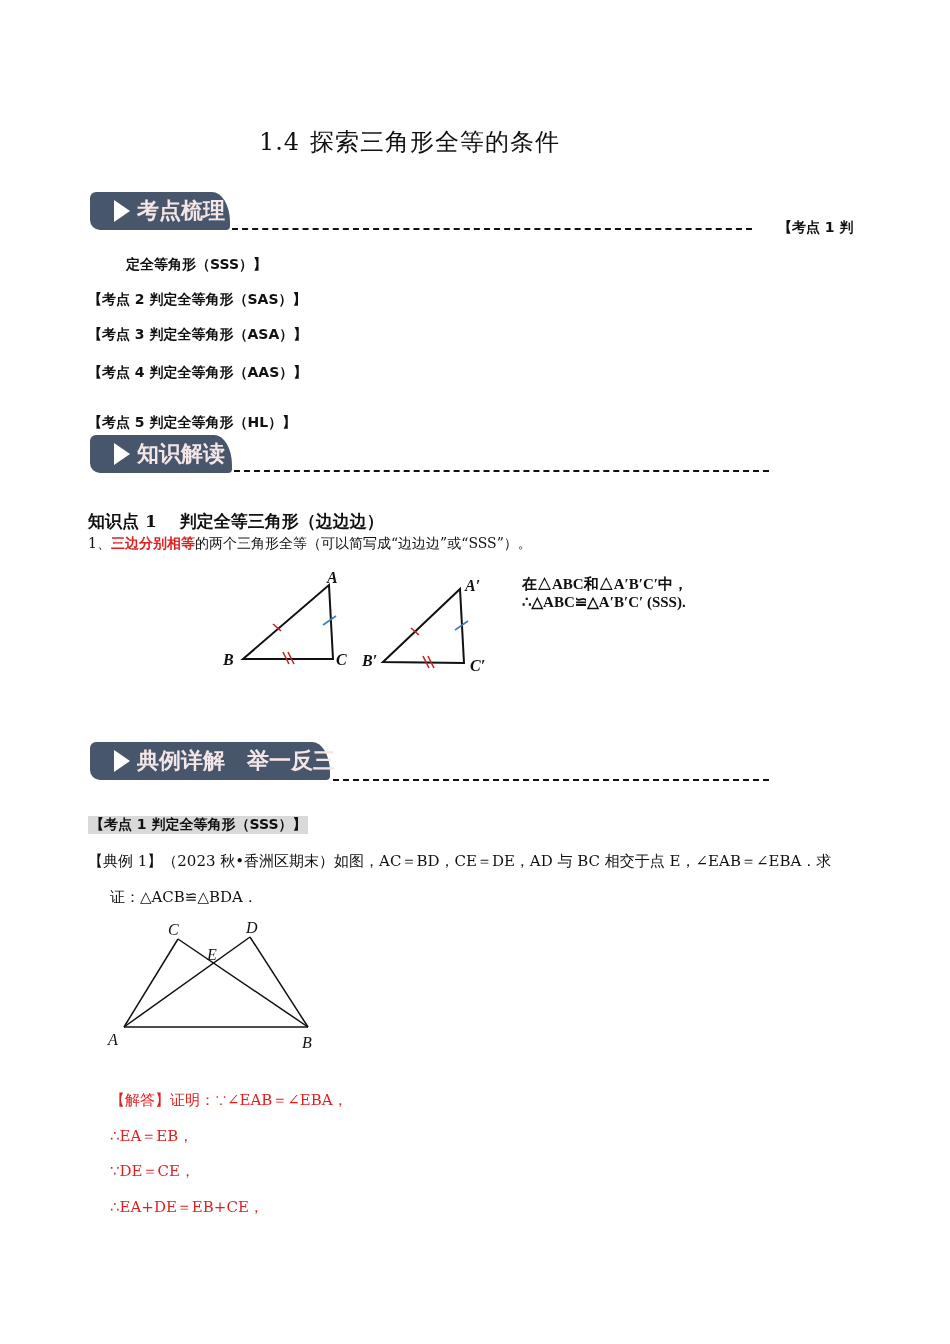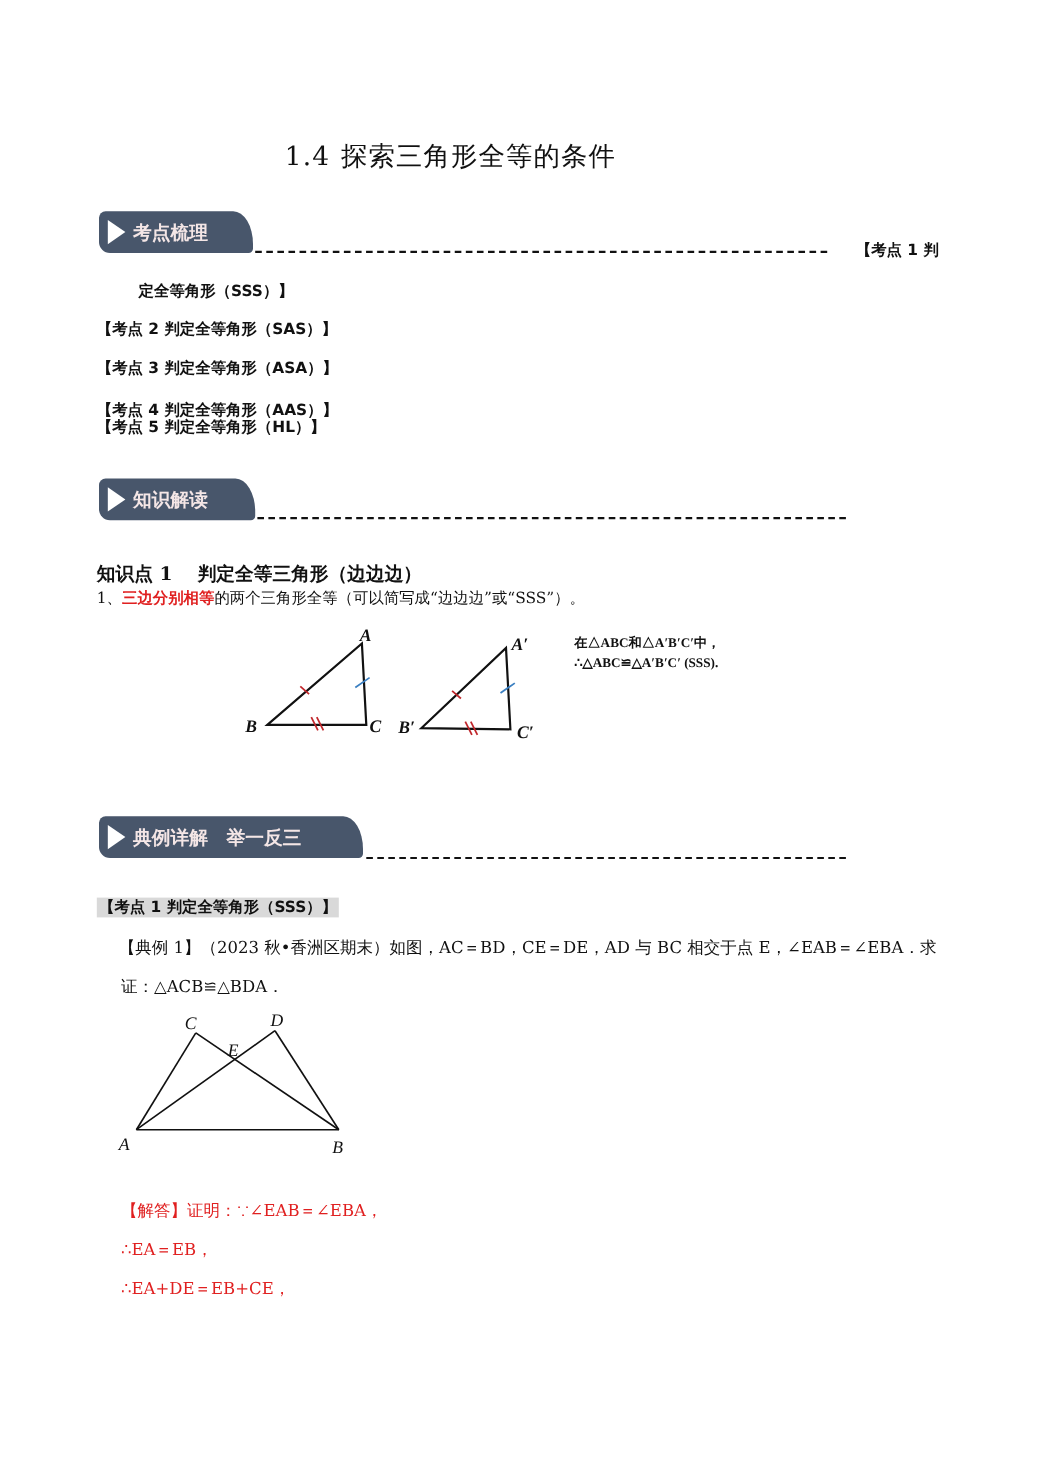--- a/index.html
+++ b/index.html
@@ -2,31 +2,31 @@
 <html><head>
 <meta charset="utf-8">
 <style>
   html, body { margin:0; padding:0; background:#ffffff; }
   body { width:950px; height:1344px; position:relative; overflow:hidden;
          font-family: "DejaVu Serif", "Liberation Serif", serif; color:#111; }
   .abs { position:absolute; }
   .title { left:0; width:819px; top:126px; text-align:center; font-size:24px; letter-spacing:1px;
            font-family:"DejaVu Serif", serif; color:#111; }
   .banner { height:38px; background:#48566b; border-radius:6px 18px 4px 10px / 6px 30px 4px 10px; color:#f4e6e6;
-            font-family:"DejaVu Sans", sans-serif; font-weight:bold; font-size:17px; display:flex; align-items:center;
-            box-sizing:border-box; padding-left:8px; }
+            font-family:"DejaVu Sans", sans-serif; font-weight:bold; font-size:22px; display:flex; align-items:center;
+            box-sizing:border-box; padding-left:24px; }
   .banner .tri { width:0; height:0; border-top:11px solid transparent; border-bottom:11px solid transparent;
                  border-left:16px solid #ffffff; margin-right:7px; }
   .dashline { height:0; border-bottom:2px dashed #111; }
   .kd { font-family:"DejaVu Sans", sans-serif; font-size:14px; color:#111; }
   .body14 { font-family:"DejaVu Serif", serif; font-size:14px; color:#111; }
   .redb { color:#e02020; font-weight:bold; font-family:"DejaVu Sans", sans-serif; }
   .hl { background:#d9d9d9; }
   .ans { font-family:"DejaVu Serif", serif; font-size:15px; color:#e02020; }
-  .proof { font-family:"Liberation Serif", serif; font-weight:bold; font-size:12px; color:#111; line-height:18px; }
+  .proof { font-family:"Liberation Serif", serif; font-weight:bold; font-size:15px; color:#111; line-height:18px; }
 </style>
 </head>
 <body>
 
 <div class="abs title" style="font-size:24px;">
   <span style="margin-right:10px;">1.4</span><span>探索三角形全等的条件</span>
 </div>
 
 <div class="abs banner" style="left:90px; top:192px; width:140px;">
   <span class="tri"></span>
@@ -41,21 +41,21 @@
 </div>
 <div class="abs kd" style="left:88px; top:291px; font-weight:bold;">
   <span>【考点 2 判定全等角形（SAS）】</span>
 </div>
 <div class="abs kd" style="left:88px; top:326px; font-weight:bold;">
   <span>【考点 3 判定全等角形（ASA）】</span>
 </div>
 <div class="abs kd" style="left:88px; top:364px; font-weight:bold;">
   <span>【考点 4  判定全等角形（AAS）】</span>
 </div>
-<div class="abs kd" style="left:88px; top:380px; font-weight:bold;">
+<div class="abs kd" style="left:88px; top:414px; font-weight:bold;">
   <span>【考点 5  判定全等角形（HL）】</span>
 </div>
 
 <div class="abs banner" style="left:90px; top:435px; width:142px;">
   <span class="tri"></span>
   <span>知识解读</span>
 </div>
 <div class="abs dashline" style="left:234px; top:470px; width:535px;"></div>
 
 <div class="abs" style="left:88px; top:510px; font-family:'DejaVu Serif',serif; font-weight:bold; font-size:17px;">
@@ -99,21 +99,21 @@
 
 <div class="abs banner" style="left:90px; top:742px; width:240px;">
   <span class="tri"></span>
   <span style="white-space:pre;">典例详解　举一反三</span>
 </div>
 <div class="abs dashline" style="left:333px; top:779px; width:436px;"></div>
 
 <div class="abs kd hl" style="left:88px; top:816px; font-weight:bold; padding:0 2px;">
   <span>【考点 1  判定全等角形（SSS）】</span>
 </div>
-<div class="abs body14" style="left:88px; top:852px; width:790px; font-size:15px;margin-left:20px;">
+<div class="abs body14" style="left:88px; top:852px; width:790px; font-size:15px;">
   <span>【典例 1】</span><span>（2023 秋•香洲区期末）</span><span>如图，AC＝BD，CE＝DE，AD 与 BC 相交于点 E，∠EAB＝∠EBA．求</span>
 </div>
 <div class="abs body14" style="left:110px; top:888px; font-size:15px;">
   <span>证：△ACB≌△BDA．</span>
 </div>
 
 <svg class="abs" style="left:100px; top:915px;" width="230" height="145" viewBox="0 0 230 145">
   <g stroke="#111" stroke-width="1.5" fill="none">
     <line x1="24" y1="112" x2="78" y2="24"></line>
     <line x1="78" y1="24" x2="208" y2="112"></line>
@@ -126,14 +126,15 @@
     <text x="146" y="18">D</text>
     <text x="107" y="45">E</text>
     <text x="8" y="130">A</text>
     <text x="202" y="133">B</text>
   </g>
 </svg>
 
 <div class="abs ans" style="left:110px; top:1083px; line-height:35.5px;">
   <div><span>【解答】</span><span>证明：∵∠EAB＝∠EBA，</span></div>
   <div>∴EA＝EB，</div>
+  <div>∵DE＝CE，</div>
   <div>∴EA+DE＝EB+CE，</div>
 </div>
 
 </body></html>

